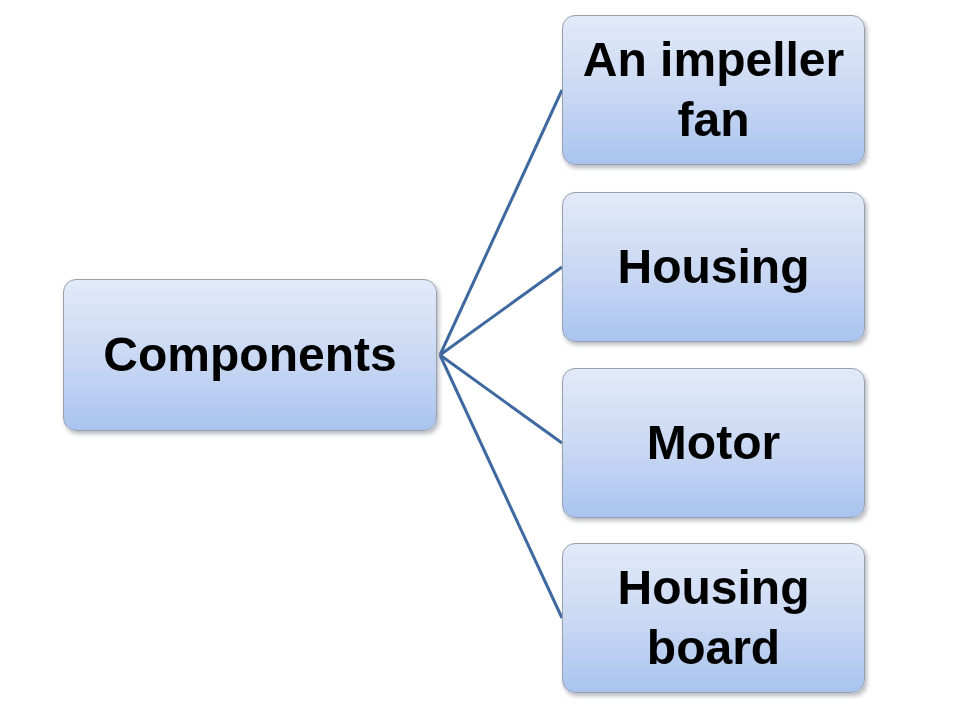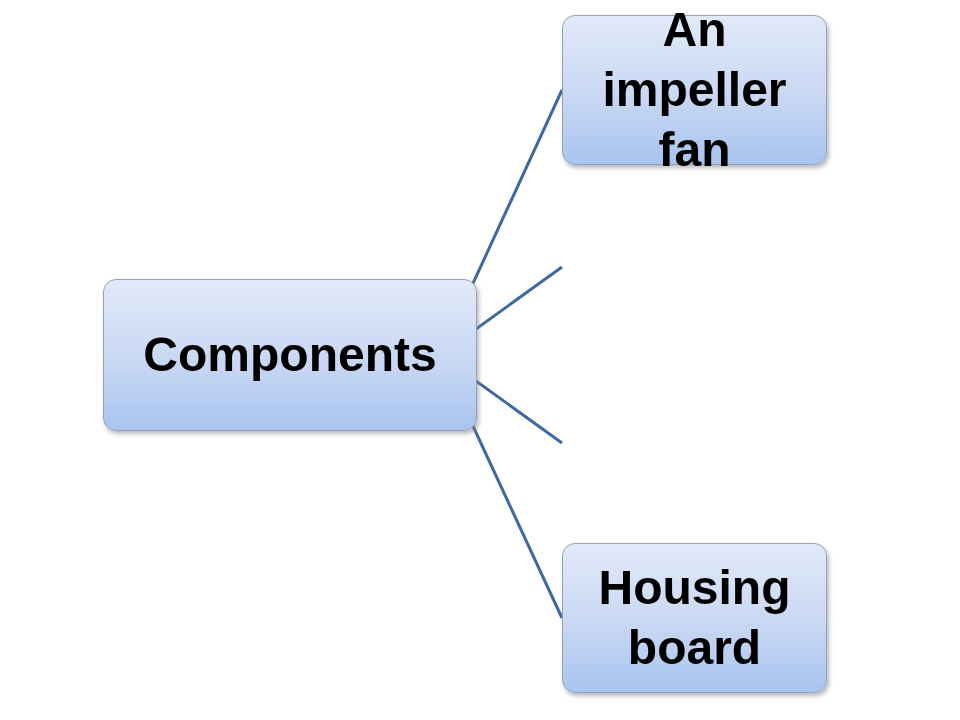--- a/index.html
+++ b/index.html
@@ -40,25 +40,24 @@
     font-weight: bold;
     font-size: 48px;
     line-height: 1.25;
     padding: 0 4px;
   }
   .node-root {
     left: 63px;
     top: 279px;
     width: 374px;
     height: 152px;
-    margin-left: 40px;
   }
   .node-child {
     left: 562px;
-    width: 265px;
+    width: 303px;
     height: 150px;
   }
   .node-child-1 { top: 15px; }
   .node-child-2 { top: 192px; }
   .node-child-3 { top: 368px; }
   .node-child-4 { top: 543px; }
   .node-label {
     display: block;
     width: 100%;
   }
@@ -76,19 +75,25 @@
   </svg>
 
   <div class="node node-root">
     <span class="node-label">Components</span>
   </div>
 
   <div class="node node-child node-child-1">
     <span class="node-label">An impeller fan</span>
   </div>
 
+  <div class="node node-child node-child-2">
+    <span class="node-label">Housing</span>
+  </div>
 
+  <div class="node node-child node-child-3">
+    <span class="node-label">Motor</span>
+  </div>
 
   <div class="node node-child node-child-4">
     <span class="node-label">Housing board</span>
   </div>
 
 </div>
 
 </body></html>

